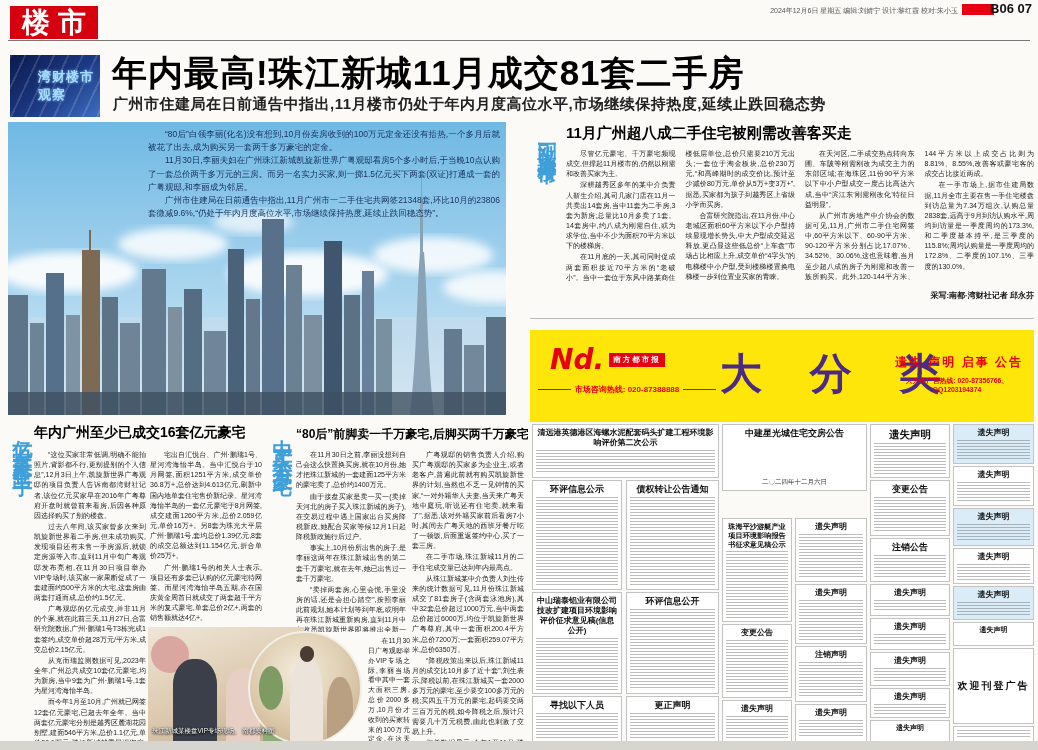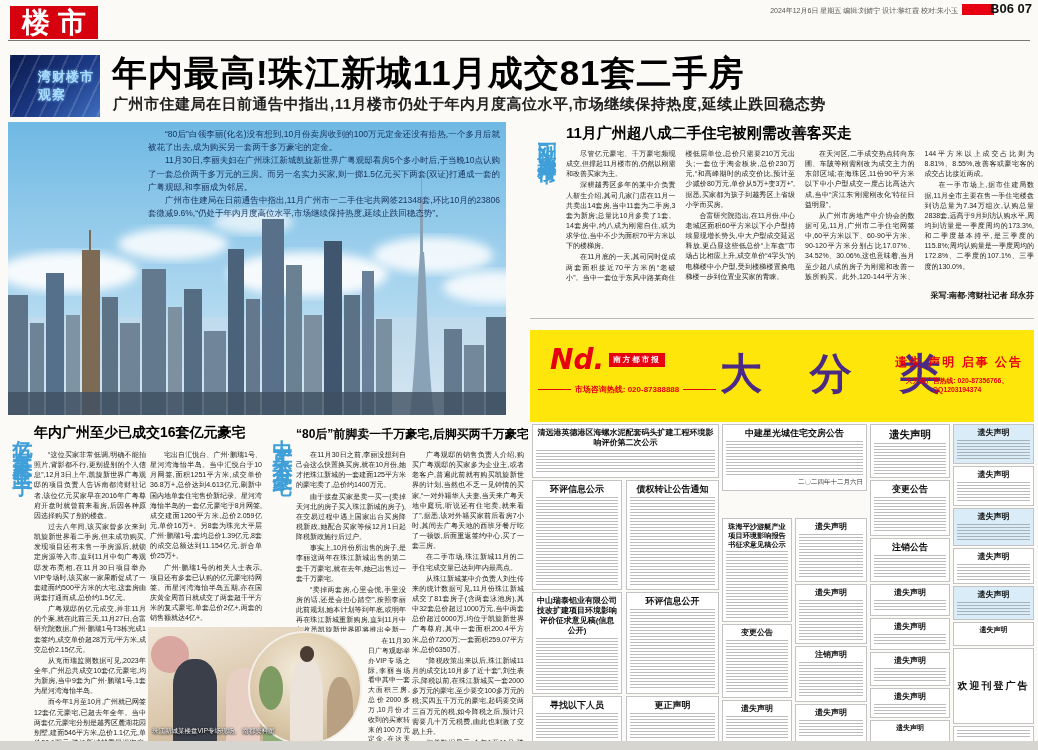--- a/index.html
+++ b/index.html
@@ -260,21 +260,21 @@
   </div>
   <div class="adbox" style="left:626px;top:592px;width:93px;height:102px;">
     <div class="t t-md">环评信息公开</div>
     <div class="ph"></div>
   </div>
   <div class="adbox" style="left:626px;top:696px;width:93px;height:46px;">
     <div class="t t-md">更正声明</div>
     <div class="ph"></div>
   </div>
 
-  <div class="adbox" style="left:722px;top:424px;width:145px;height:67px;">
+  <div class="adbox" style="left:722px;top:424px;width:145px;height:67px;align-items:center;">
     <div class="t t-md">中建星光城住宅交房公告</div>
     <div class="ph"></div>
     <div class="sign">二〇二四年十二月六日</div>
   </div>
   <div class="adbox" style="left:722px;top:518px;width:70px;height:104px;">
     <div class="t" style="font-size:7.2px;">珠海平沙游艇产业项目环境影响报告书征求意见稿公示</div>
     <div class="ph"></div>
   </div>
   <div class="adbox" style="left:722px;top:624px;width:70px;height:74px;">
     <div class="t">变更公告</div>

